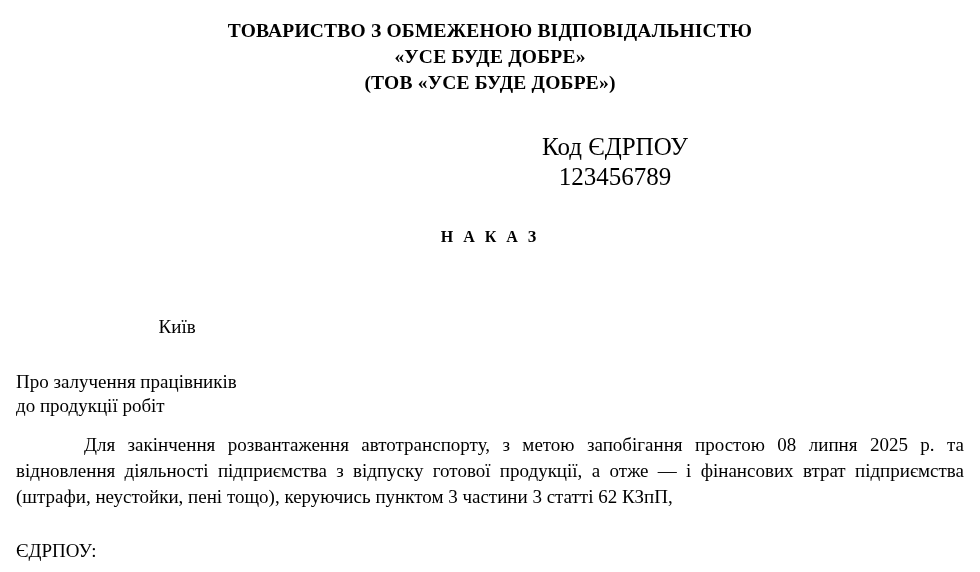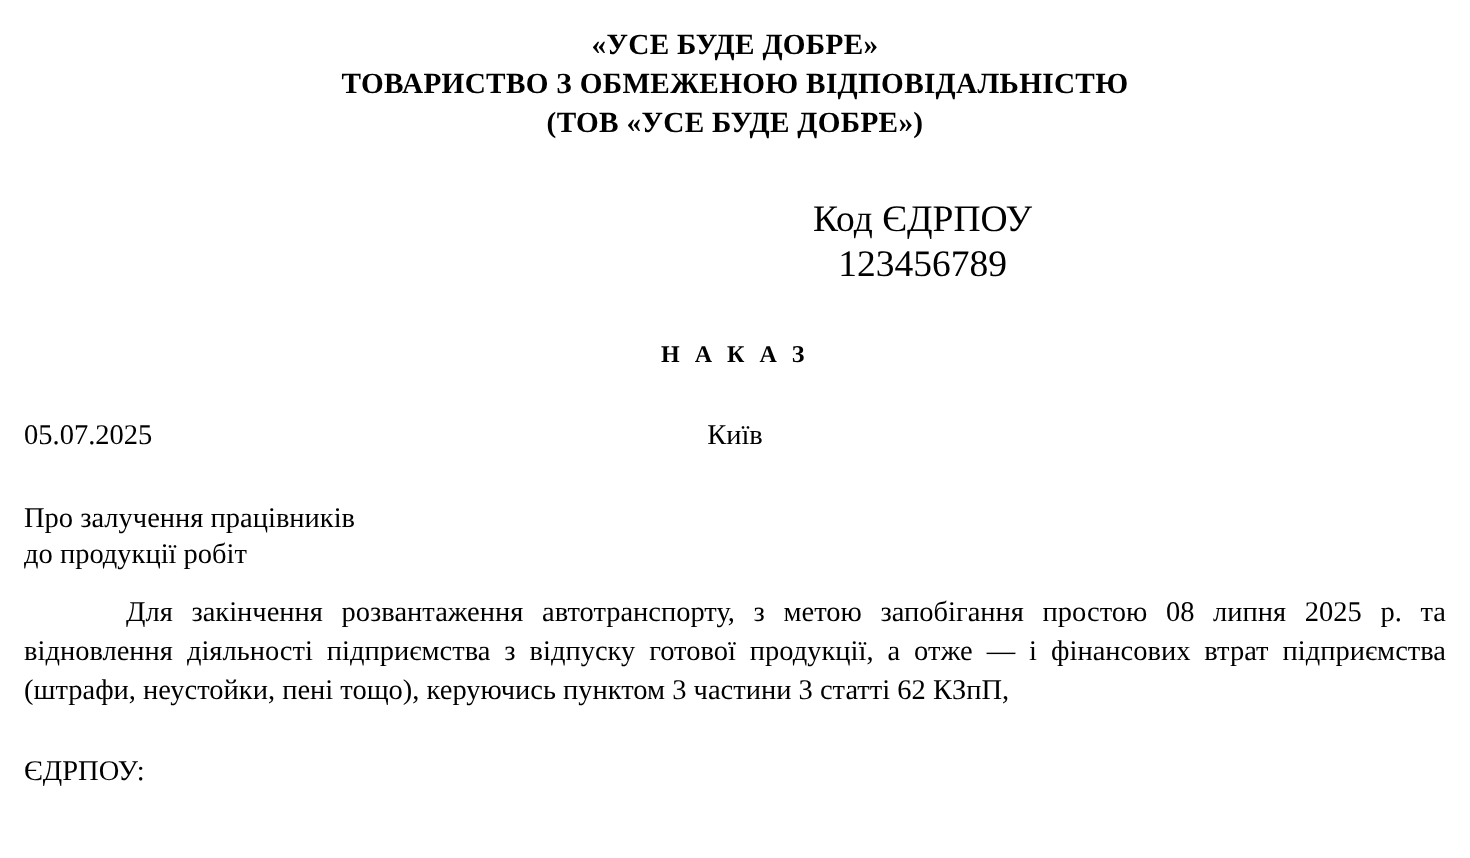--- a/index.html
+++ b/index.html
@@ -56,20 +56,21 @@
   }
   .meta-date {
     flex: 0 0 auto;
     width: 33%;
     text-align: left;
   }
   .meta-place {
     flex: 0 0 auto;
     width: 34%;
     text-align: center;
+    margin-top: 36px;
   }
   .meta-number {
     flex: 0 0 auto;
     width: 33%;
     text-align: right;
     padding-right: 6px;
   }
   .subject {
     margin-top: 32px;
     font-weight: normal;
@@ -91,34 +92,33 @@
     margin-top: 30px;
     font-size: 19px;
   }
 </style>
 </head>
 <body>
 
 <div class="page">
 
   <div class="org-block">
+    <span class="org-line">ТОВАРИСТВО З ОБМЕЖЕНОЮ ВІДПОВІДАЛЬНІСТЮ</span>
     <span class="org-line">«УСЕ БУДЕ ДОБРЕ»</span>
-    <span class="org-line">ТОВАРИСТВО З ОБМЕЖЕНОЮ ВІДПОВІДАЛЬНІСТЮ</span>
     <span class="org-line">(ТОВ «УСЕ БУДЕ ДОБРЕ»)</span>
   </div>
 
   <div class="edrpou-block">
     <span class="edrpou-line">Код ЄДРПОУ</span>
     <span class="edrpou-line">123456789</span>
   </div>
 
   <div class="doc-type">Н А К А З</div>
 
   <div class="meta-row">
-    <span class="meta-date">05.07.2025</span>
     <span class="meta-place">Київ</span>
   </div>
 
   <div class="subject">
     <span class="subject-line">Про залучення працівників</span>
     <span class="subject-line">до продукції робіт</span>
   </div>
 
   <div class="body-text">Для закінчення розвантаження автотранспорту, з метою запобігання простою 08 липня 2025 р. та відновлення діяльності підприємства з відпуску готової продукції, а отже — і фінансових втрат підприємства (штрафи, неустойки, пені тощо), керуючись пунктом 3 частини 3 статті 62 КЗпП,</div>
 

